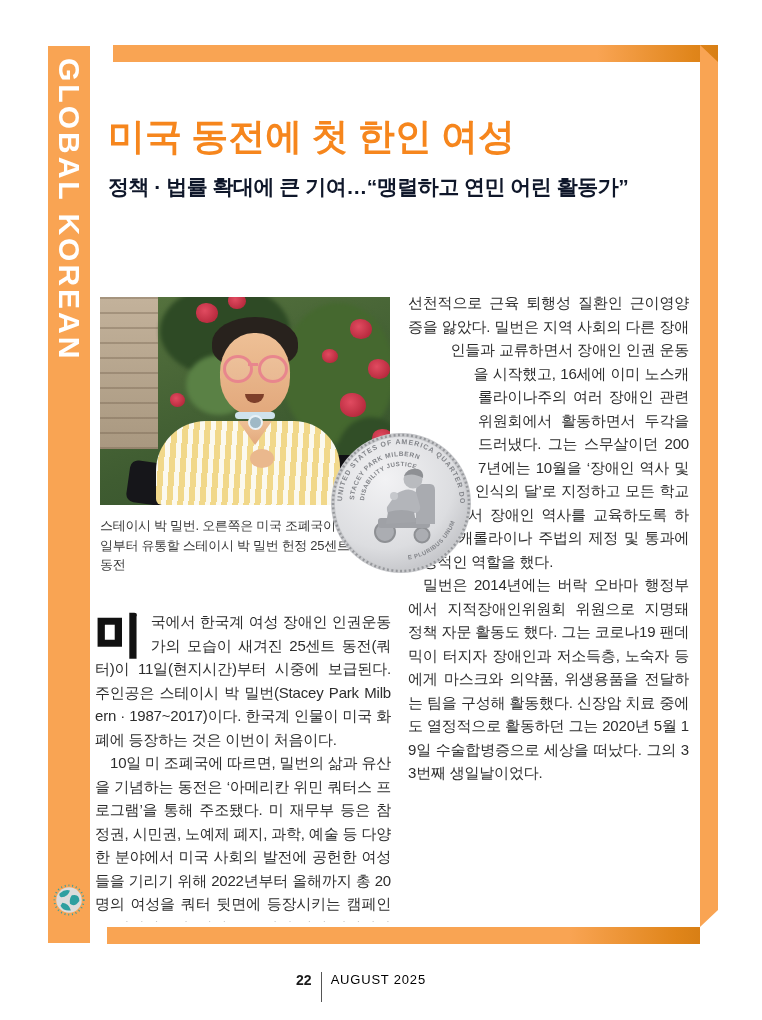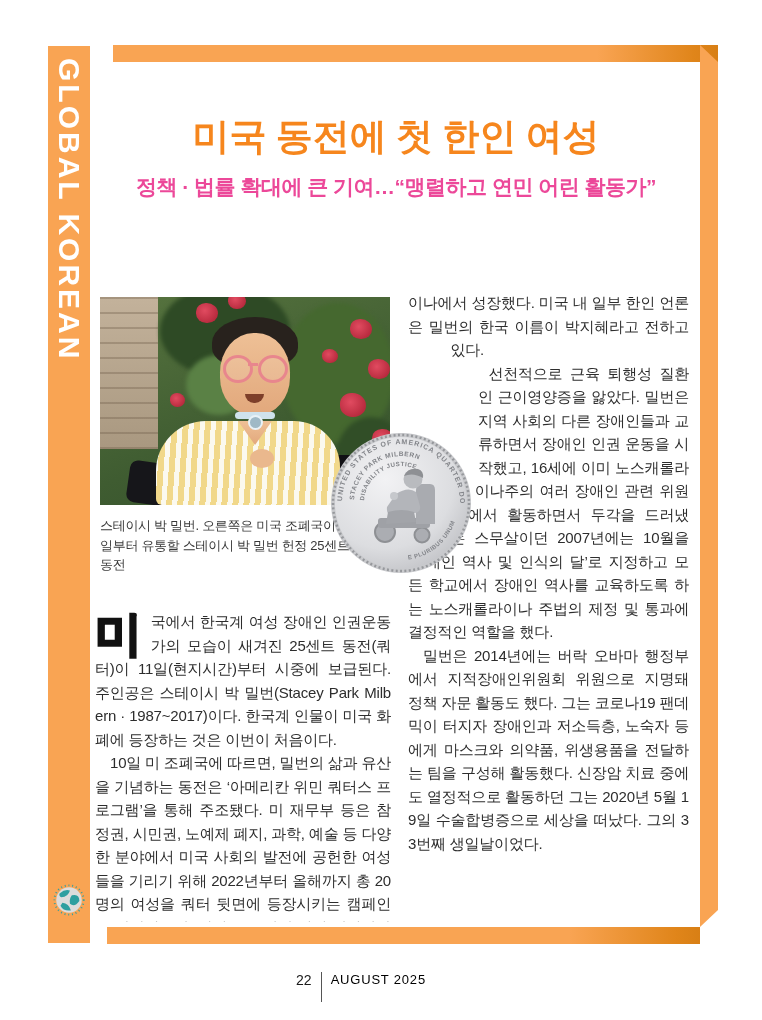--- a/index.html
+++ b/index.html
@@ -16,24 +16,24 @@
     background:linear-gradient(90deg,#F9A453 0%,#F9A453 78%,#E0851A 96%,#D87F15 100%);}
 
   
   .sidebar{position:absolute;left:48px;top:46px;width:42px;height:897px;background:#F9A453;}
   .sidebar-text{position:absolute;top:12px;left:0;height:560px;width:42px;
     writing-mode:vertical-rl;font-weight:bold;font-size:30px;line-height:42px;
     letter-spacing:3px;color:#fff;white-space:nowrap;}
   .globe{position:absolute;bottom:26px;left:4px;width:34px;height:34px;}
 
   
-  .header{position:absolute;left:100px;top:112px;width:592px;text-align:center;}
+  .header{position:absolute;left:108px;top:112px;width:592px;text-align:left;}
   .title{font-family:"Liberation Serif",serif;font-weight:bold;color:#F6861D;
     font-size:37px;line-height:49px;}
-  .subtitle{margin-top:12px;font-weight:bold;font-size:21px;color:#ec4899;letter-spacing:-0.5px;}
+  .subtitle{margin-top:12px;font-weight:bold;font-size:21px;color:#0f172a;letter-spacing:-0.5px;}
 
   
   .photo{position:absolute;left:100px;top:297px;width:290px;height:208px;overflow:hidden;
     background:linear-gradient(160deg,#57743f,#3f5c31 60%,#35512c);}
   .photo i{position:absolute;display:block;}
   .ph-wall{left:0;top:0;width:58px;height:152px;
     background:repeating-linear-gradient(180deg,rgba(110,92,72,.35) 0 2px,rgba(0,0,0,0) 2px 15px),
                linear-gradient(#c3b29b,#a99880);}
   .bush{border-radius:50%;filter:blur(2px);}
   .b1{left:60px;top:-12px;width:130px;height:92px;background:#2e4a25;}
@@ -78,21 +78,21 @@
   .col-left{left:95px;top:610px;width:296px;height:312px;overflow:hidden;}
   .col-right{left:408px;top:291px;width:281px;height:612px;overflow:hidden;}
   .dropcap{float:left;font-size:47px;line-height:42px;font-weight:800;margin:3px 9px 0 0;
     color:#fff;-webkit-text-stroke:2.5px #111;}
   .coin-spacer{float:left;width:70px;height:152px;margin-top:132px;
     shape-outside:ellipse(82px 80px at -10px 50%);shape-margin:8px;}
 
   
   .footer{position:absolute;left:0;top:972px;width:762px;display:flex;justify-content:center;
     align-items:flex-start;padding-right:40px;box-sizing:border-box;}
-  .footer .pn{font-weight:normal;font-size:14px;color:#1a1a1a;line-height:16px;}
+  .footer .pn{font-weight:bold;font-size:14px;color:#1a1a1a;line-height:16px;}
   .footer .rule{width:1px;height:30px;background:#555;margin:0 9px;}
   .footer .issue{font-size:13px;color:#000000;letter-spacing:0.8px;line-height:16px;}
 </style>
 </head>
 <body>
 
 <div class="page">
 
   <div class="frame-top"></div>
   <div class="frame-right"></div>
@@ -194,21 +194,20 @@
   </div>
 
   <div class="col col-left">
     <p><span class="dropcap">미</span><span>국에서 한국계 여성 장애인 인권운동가의 모습이 새겨진 25센트 동전(쿼터)이 11일(현지시간)부터 시중에 보급된다. 주인공은 스테이시 박 밀번(Stacey Park Milbern · 1987~2017)이다. 한국계 인물이 미국 화폐에 등장하는 것은 이번이 처음이다.</span></p>
     <p>10일 미 조폐국에 따르면, 밀번의 삶과 유산을 기념하는 동전은 ‘아메리칸 위민 쿼터스 프로그램’을 통해 주조됐다. 미 재무부 등은 참정권, 시민권, 노예제 폐지, 과학, 예술 등 다양한 분야에서 미국 사회의 발전에 공헌한 여성들을 기리기 위해 2022년부터 올해까지 총 20명의 여성을 쿼터 뒷면에 등장시키는 캠페인을 진행했는데, 밀번은 19번째 헌정 대상자가 됐다.</p>
 
   </div>
 
   <div class="col col-right">
     <div class="coin-spacer"></div>
-    <p>이나에서 성장했다. 미국 내 일부 한인 언론은 밀번의 한국 이름이 박지혜라고 전하고 있다.</p>
     <p>선천적으로 근육 퇴행성 질환인 근이영양증을 앓았다. 밀번은 지역 사회의 다른 장애인들과 교류하면서 장애인 인권 운동을 시작했고, 16세에 이미 노스캐롤라이나주의 여러 장애인 관련 위원회에서 활동하면서 두각을 드러냈다. 그는 스무살이던 2007년에는 10월을 ‘장애인 역사 및 인식의 달’로 지정하고 모든 학교에서 장애인 역사를 교육하도록 하는 노스캐롤라이나 주법의 제정 및 통과에 결정적인 역할을 했다.</p>
     <p>밀번은 2014년에는 버락 오바마 행정부에서 지적장애인위원회 위원으로 지명돼 정책 자문 활동도 했다. 그는 코로나19 팬데믹이 터지자 장애인과 저소득층, 노숙자 등에게 마스크와 의약품, 위생용품을 전달하는 팀을 구성해 활동했다. 신장암 치료 중에도 열정적으로 활동하던 그는 2020년 5월 19일 수술합병증으로 세상을 떠났다. 그의 33번째 생일날이었다.</p>
 
   </div>
 
   <div class="footer">
     <span class="pn">22</span>
     <span class="rule"></span>
     <span class="issue">AUGUST 2025</span>
   </div>

